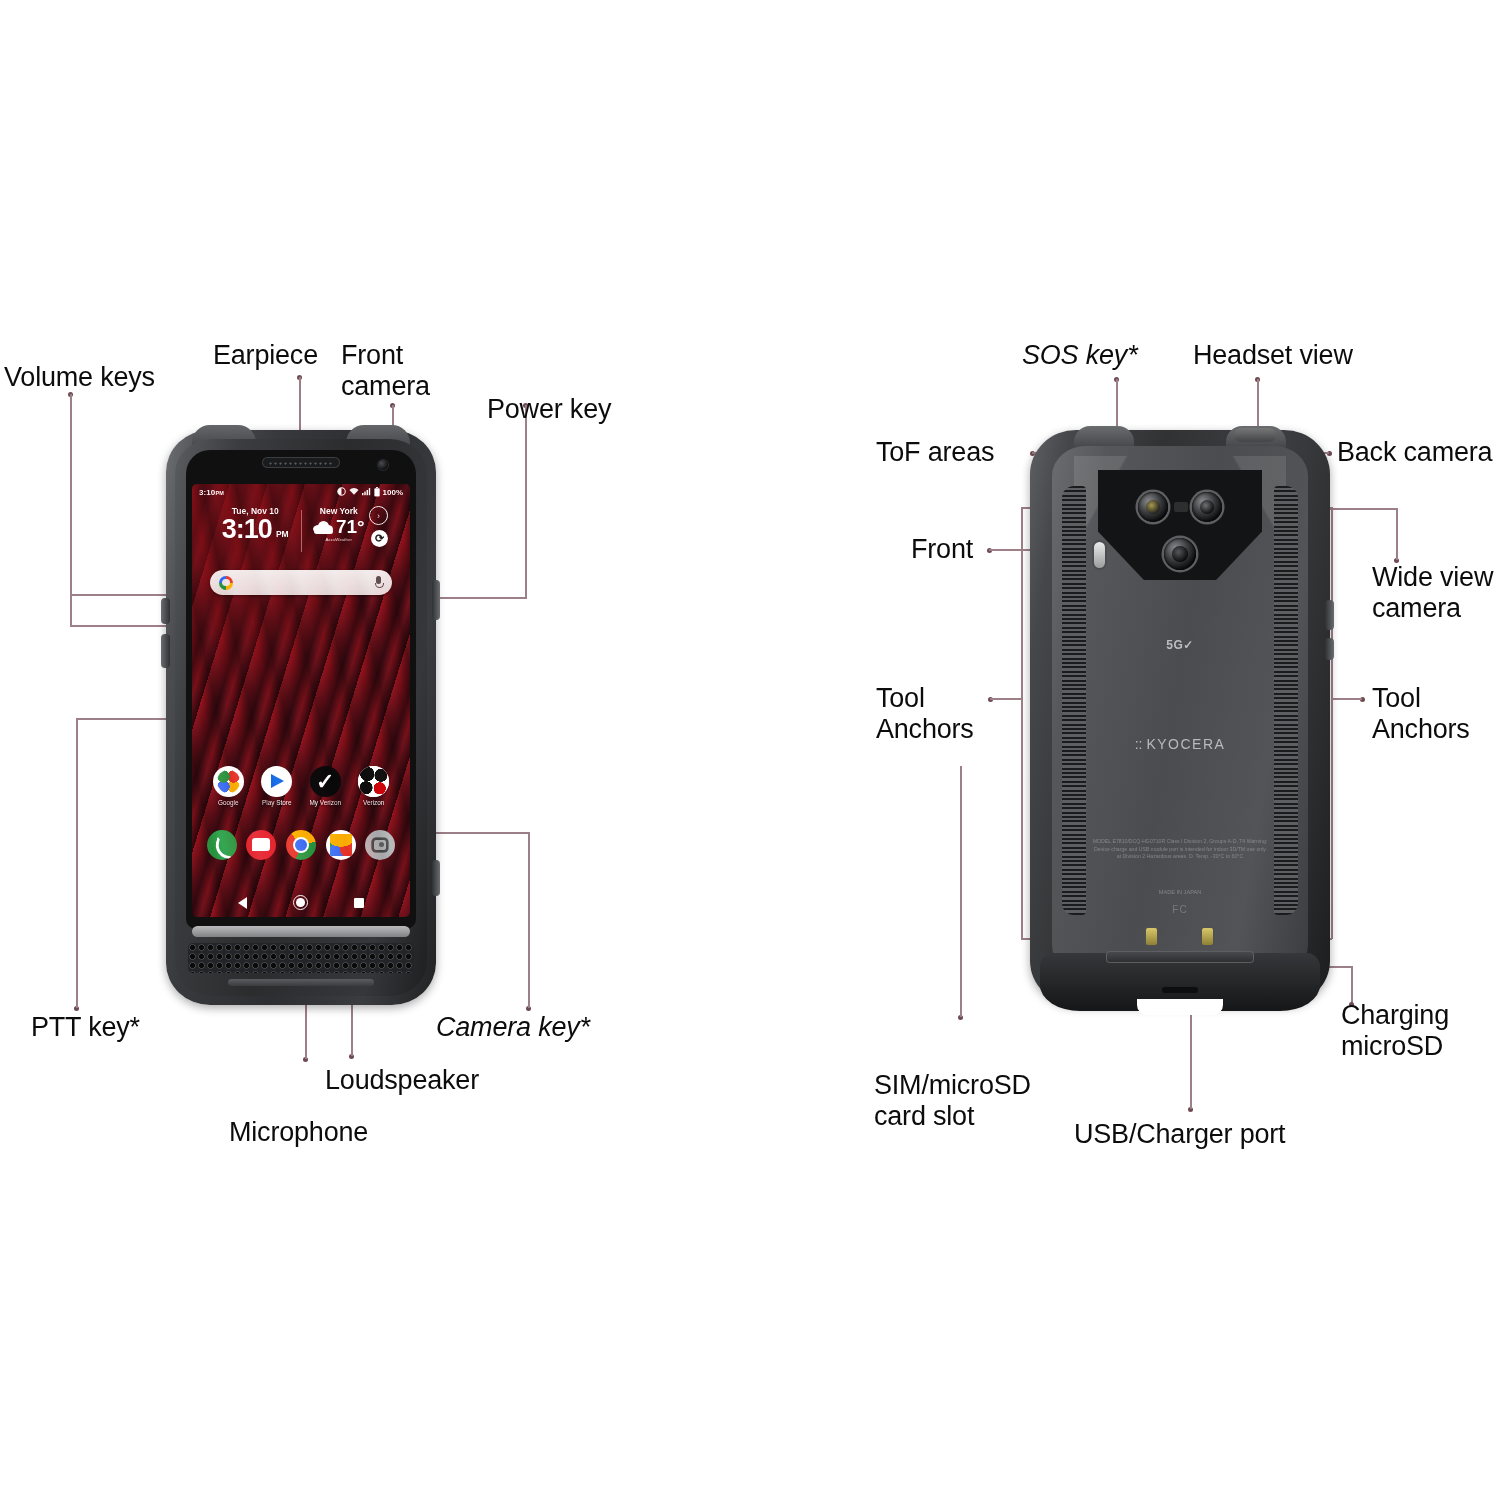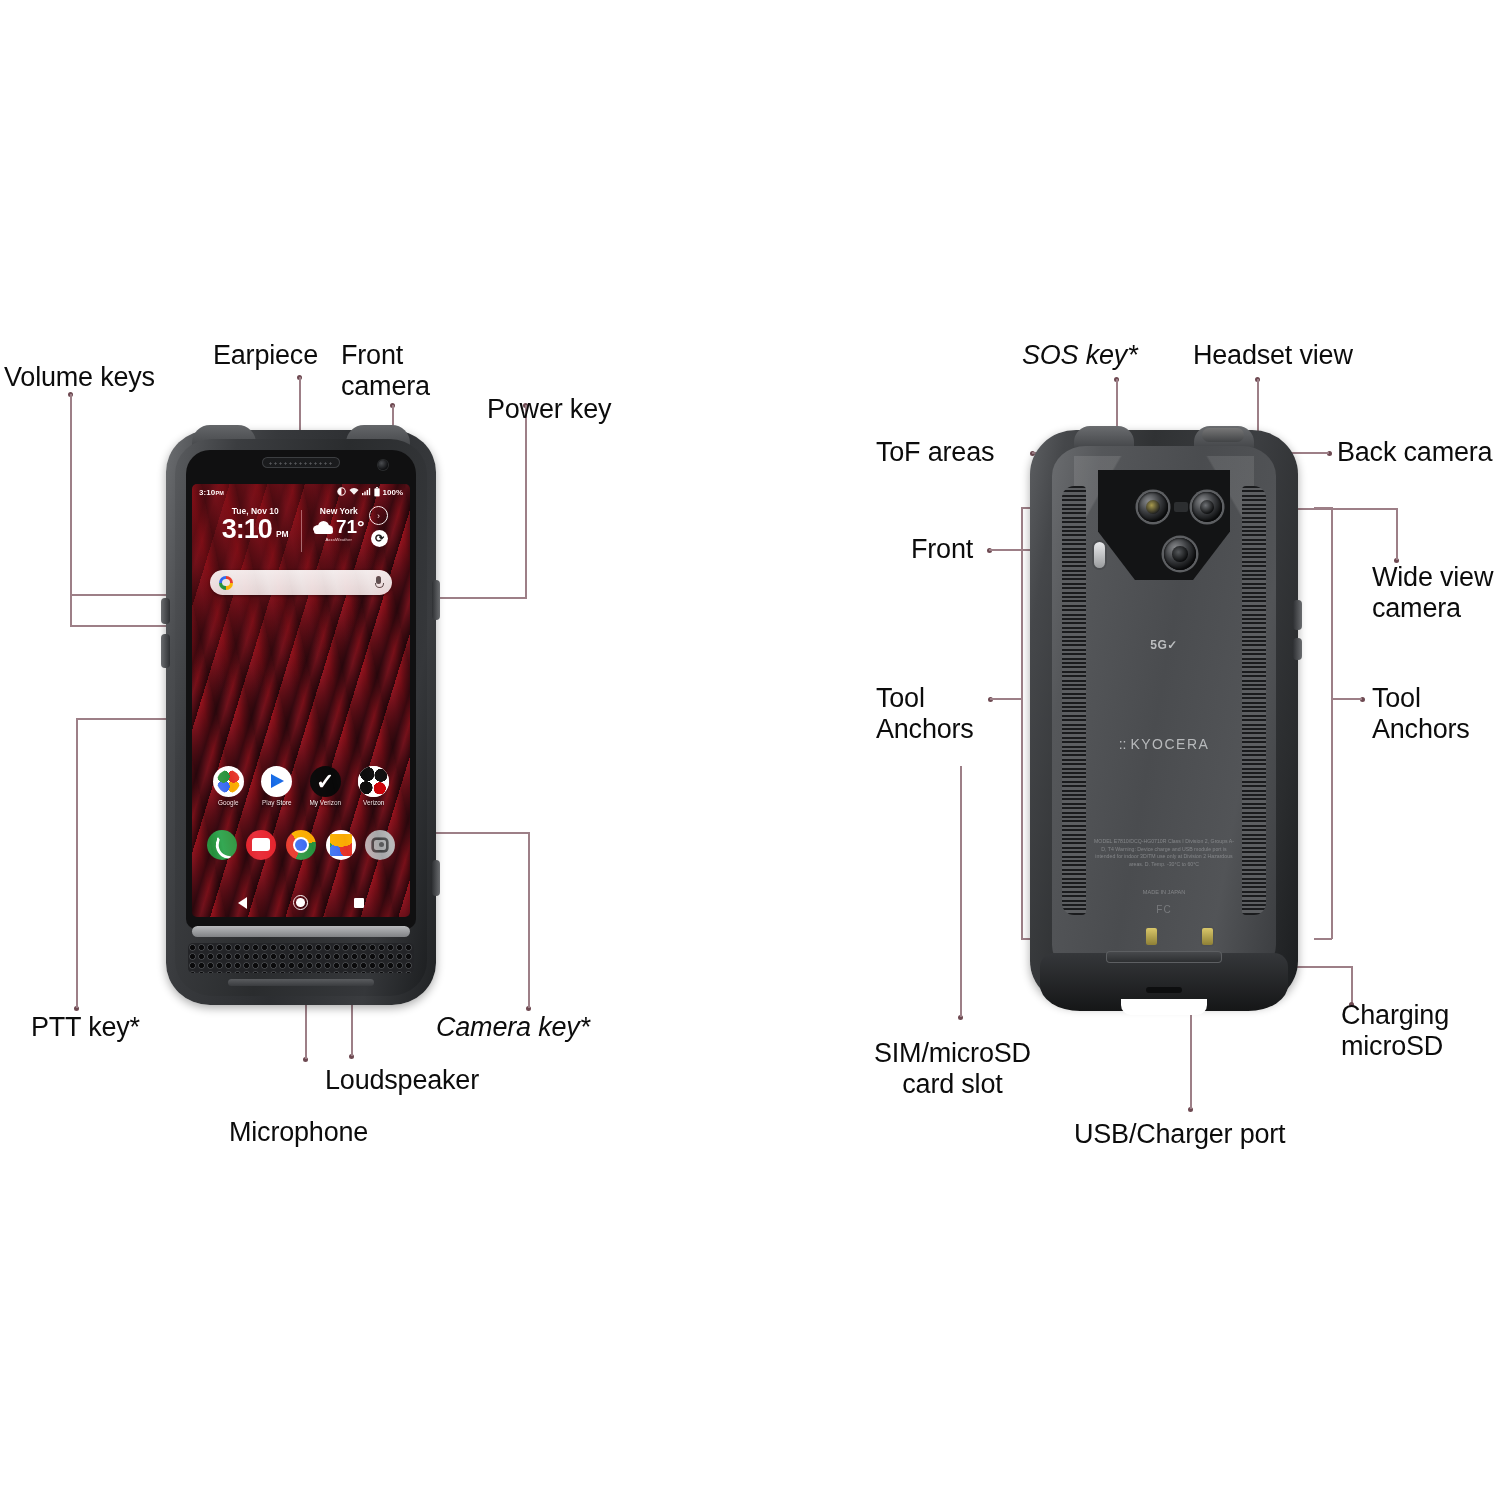--- a/index.html
+++ b/index.html
@@ -170,21 +170,21 @@
     box-shadow:0 0 0 2.6px #5a5b5c;background:#b9babb;}
   .d-cam:before{content:"";position:absolute;left:13.5px;top:12px;width:5px;height:5px;border-radius:50%;
     background:#5a5b5c;z-index:2;}
   .navbar{position:absolute;left:0;right:0;bottom:7px;display:flex;justify-content:center;gap:46px;align-items:center;}
   .nv-back{width:0;height:0;border-right:9px solid #fff;border-top:6px solid transparent;border-bottom:6px solid transparent;}
   .nv-home{width:13px;height:13px;border-radius:50%;border:1.8px solid #fff;position:relative;}
   .nv-home:after{content:"";position:absolute;inset:2.2px;border-radius:50%;background:#fff;}
   .nv-rec{width:10px;height:10px;background:#fff;border-radius:1px;}
 
   
-  .phone-back{position:absolute;left:1030px;top:430px;width:268px;height:575px;}
+  .phone-back{position:absolute;left:1030px;top:430px;width:300px;height:575px;}
   .pb-shell{position:absolute;inset:0;border-radius:46px/44px;
     background:linear-gradient(100deg,#5d5f62 0%,#45474a 10%,#303234 34%,#3c3e41 62%,#2a2c2e 86%,#1b1d1f 100%);
     box-shadow:0 3px 10px rgba(0,0,0,.33);}
   .pb-horn{position:absolute;top:-4px;height:26px;width:60px;border-radius:16px 16px 6px 6px;
     background:linear-gradient(180deg,#6a6c6f,#3d3f42);}
   .pb-horn.l{left:44px;} .pb-horn.r{right:44px;}
   .pb-jack{position:absolute;top:-2px;right:54px;width:42px;height:14px;border-radius:7px;
     background:linear-gradient(180deg,#777,#424446);}
   .pb-body{position:absolute;left:22px;right:22px;top:16px;bottom:30px;border-radius:34px/30px;
     background:linear-gradient(100deg,#6a6c6f 0%,#55575a 16%,#4a4c4f 48%,#525457 78%,#3b3d40 100%);}
@@ -517,19 +517,19 @@
   <div class="lbl" style="left:1193px;top:340px;">Headset view</div>
   <div class="lbl" style="left:876px;top:437px;">ToF areas</div>
   <div class="lbl" style="left:1337px;top:437px;">Back camera</div>
   <div class="lbl" style="left:911px;top:534px;">Front</div>
   <div class="lbl" style="left:1372px;top:562px;">Wide view
 camera</div>
   <div class="lbl" style="left:876px;top:683px;">Tool
 Anchors</div>
   <div class="lbl" style="left:1372px;top:683px;">Tool
 Anchors</div>
-  <div class="lbl" style="left:874px;top:1038px;text-align:center;">SIM/microSD
+  <div class="lbl" style="left:874px;top:1070px;">SIM/microSD
 card slot</div>
   <div class="lbl" style="left:1074px;top:1119px;">USB/Charger port</div>
   <div class="lbl" style="left:1341px;top:1000px;">Charging
 microSD</div>
 
 </div>
 
 </body></html>

